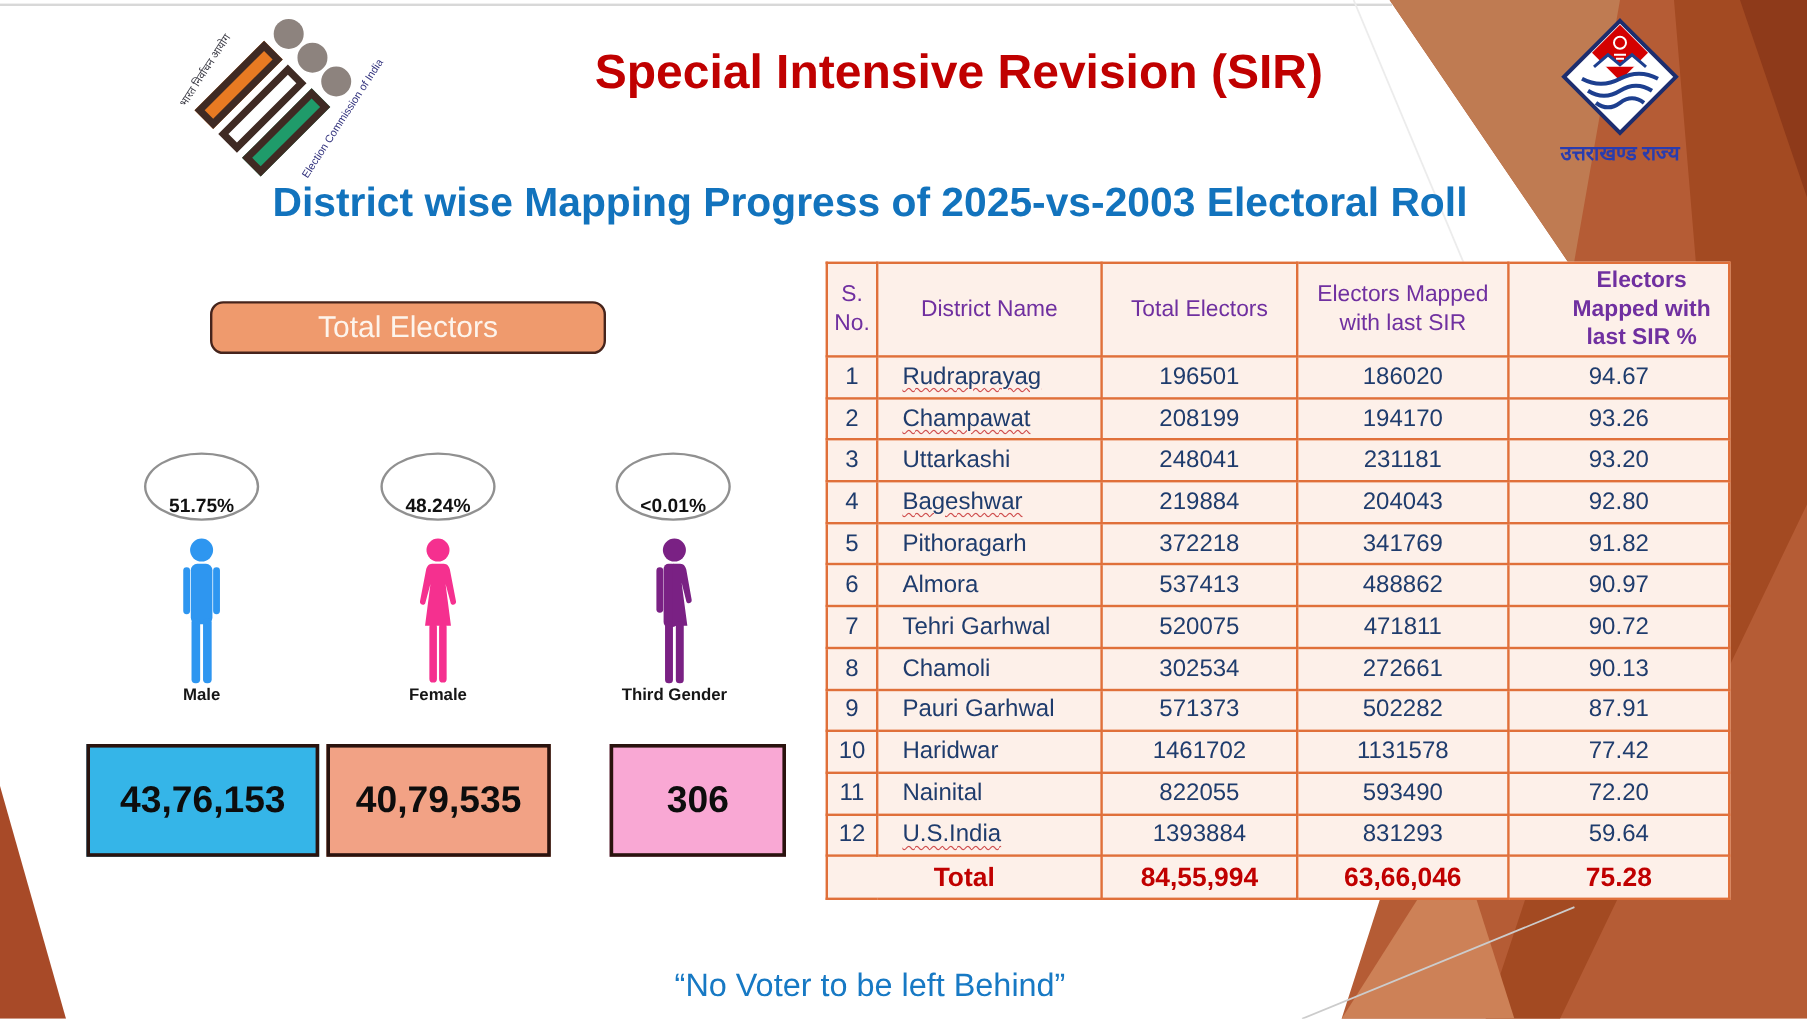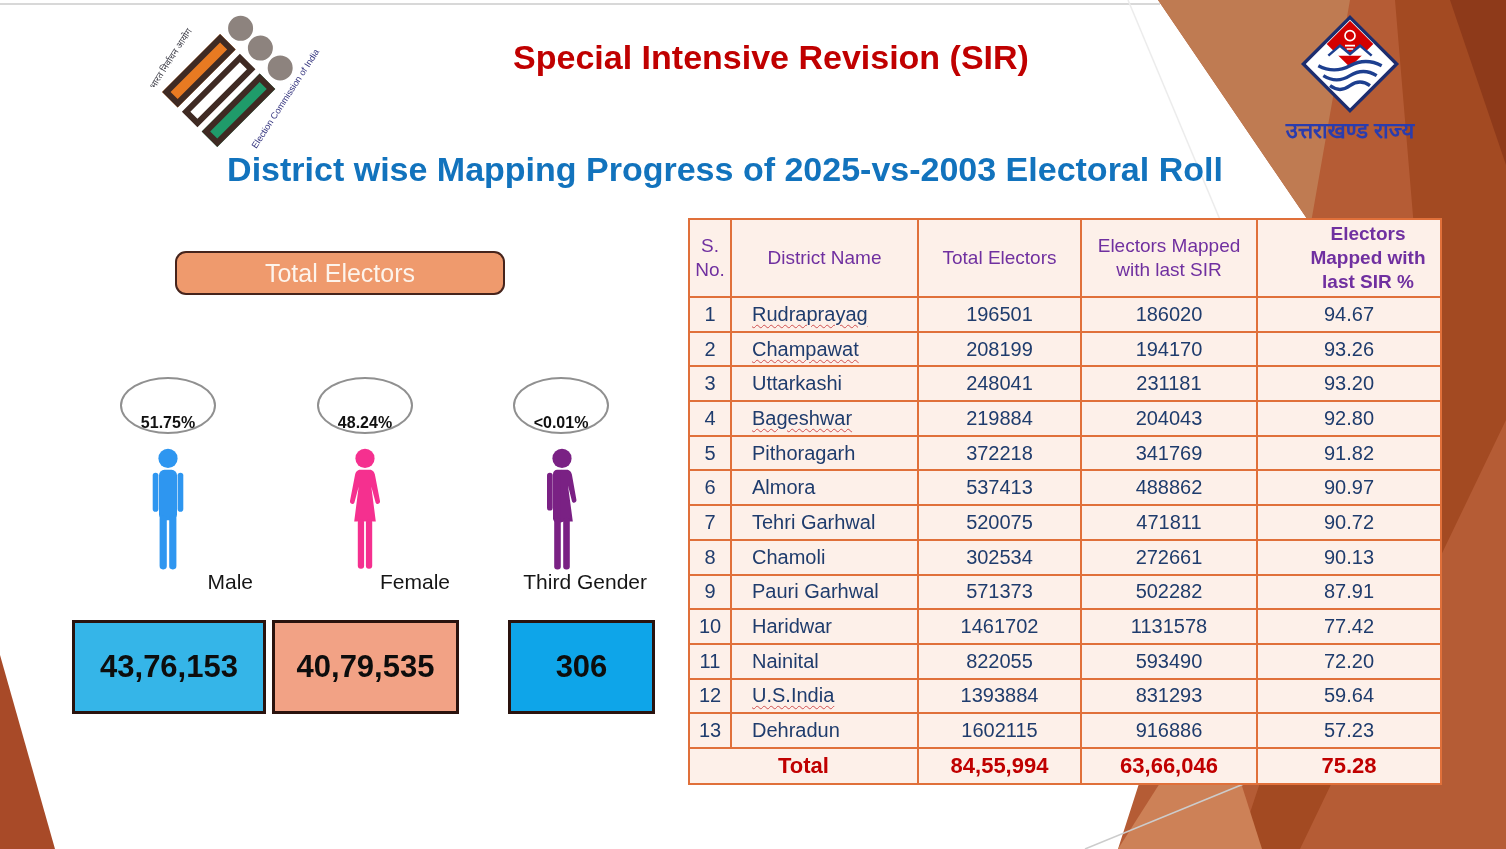--- a/index.html
+++ b/index.html
@@ -14,43 +14,43 @@
   .eci-row { display:flex; align-items:center; margin-bottom:3px; }
   .eci-bar { width:82px; height:22px; border:6px solid #3f2a23; }
   .eci-bar.orange { background:#e87a22; }
   .eci-bar.white  { background:#ffffff; }
   .eci-bar.green  { background:#1f9b6a; }
   .eci-dot { width:25px; height:25px; border-radius:50%; background:#8d837e; margin-left:6px; }
   .eci-txt { position:absolute; font-size:9px; color:#4a4a55; white-space:nowrap; }
   .eci-txt.hi { left:-4px; top:62px; transform:rotate(-57deg); transform-origin:left top; color:#3c3c46; }
   .eci-txt.en { left:108px; top:118px; transform:rotate(-57deg); transform-origin:left bottom; color:#33337e; }
 
-  .main-title { position:absolute; left:376px; top:38px; width:790px; text-align:center;
-                font-size:34px; font-weight:bold; color:#c00000; }
+  .main-title { position:absolute; left:404px; top:38px; width:790px; text-align:center;
+                font-size:40px; font-weight:bold; color:#c00000; }
 
   .uk-logo { position:absolute; left:1285px; top:14px; width:130px; height:125px; text-align:center; }
-  .uk-caption { margin-top:-4px; font-size:22px; font-weight:bold; color:#2a3cae; }
+  .uk-caption { margin-top:-4px; font-size:17px; font-weight:bold; color:#2a3cae; }
 
   .subtitle { position:absolute; left:0; top:150px; width:1450px; text-align:center;
               font-size:34px; font-weight:bold; color:#1273bd; }
 
   
   .te-button { position:absolute; left:175px; top:251px; width:330px; height:44px;
                background:#ef9a6d; border:2.5px solid #46241c; border-radius:11px;
                display:flex; align-items:center; justify-content:center;
                color:#fdf4ec; font-size:25px; }
   .oval { position:absolute; top:377px; width:96px; height:57px; background:#fff;
           border:2px solid #909090; border-radius:50%;
           display:flex; align-items:flex-end; justify-content:center;
           font-size:16px; font-weight:bold; color:#111; }
   .oval.o1 { left:120px; } .oval.o2 { left:317px; } .oval.o3 { left:513px; }
   .person { position:absolute; top:447px; width:80px; height:126px; }
   .person.p1 { left:128px; } .person.p2 { left:325px; } .person.p3 { left:522px; }
-  .gender-label { position:absolute; top:570px; width:170px; text-align:right;
-                  font-size:21px; font-weight:normal; color:#161616; }
+  .gender-label { position:absolute; top:570px; width:170px; text-align:center;
+                  font-size:14px; font-weight:bold; color:#161616; }
   .gender-label.g1 { left:83px; } .gender-label.g2 { left:280px; } .gender-label.g3 { left:477px; }
   .count-box { position:absolute; top:620px; height:94px; border:3px solid #2a130e;
                display:flex; align-items:center; justify-content:center;
                font-size:31px; font-weight:bold; color:#0d0d0d; }
   .count-box.b1 { left:72px;  width:194px; }
   .count-box.b2 { left:272px; width:187px; }
   .count-box.b3 { left:508px; width:147px; }
 
   
   .map-table { position:absolute; left:688px; top:218px; border-collapse:collapse;
@@ -172,21 +172,21 @@
   <div class="gender-label g1">Male</div>
   <div class="gender-label g2">Female</div>
   <div class="gender-label g3">Third Gender</div>
 
   <div class="count-box b1" style="background: rgb(53, 181, 232);">
       <span>43,76,153</span>
     </div>
   <div class="count-box b2" style="background: rgb(242, 162, 133);">
       <span>40,79,535</span>
     </div>
-  <div class="count-box b3" style="background: #0ea5e9;">
+  <div class="count-box b3" style="background: #f9a8d4;">
       <span>306</span>
     </div>
 
   <table class="map-table">
     <colgroup>
         <col class="c0">
         <col class="c1">
         <col class="c2">
         <col class="c3">
         <col class="c4">
@@ -278,32 +278,26 @@
           <td class="c-mapped">593490</td>
           <td class="c-percent">72.20</td>
         </tr>
         <tr>
           <td class="c-sno">12</td>
           <td class="c-district misspell">U.S.India</td>
           <td class="c-total">1393884</td>
           <td class="c-mapped">831293</td>
           <td class="c-percent">59.64</td>
         </tr>
-        <tr>
-          <td class="c-sno">13</td>
-          <td class="c-district">Dehradun</td>
-          <td class="c-total">1602115</td>
-          <td class="c-mapped">916886</td>
-          <td class="c-percent">57.23</td>
-        </tr>
       </tbody>
     <tfoot>
       <tr>
         <td colspan="2">Total</td>
         <td>84,55,994</td>
         <td>63,66,046</td>
         <td>75.28</td>
       </tr>
     </tfoot>
   </table>
 
+  <div class="quote">“No Voter to be left Behind”</div>
 
 </div>
 
 </body></html>

